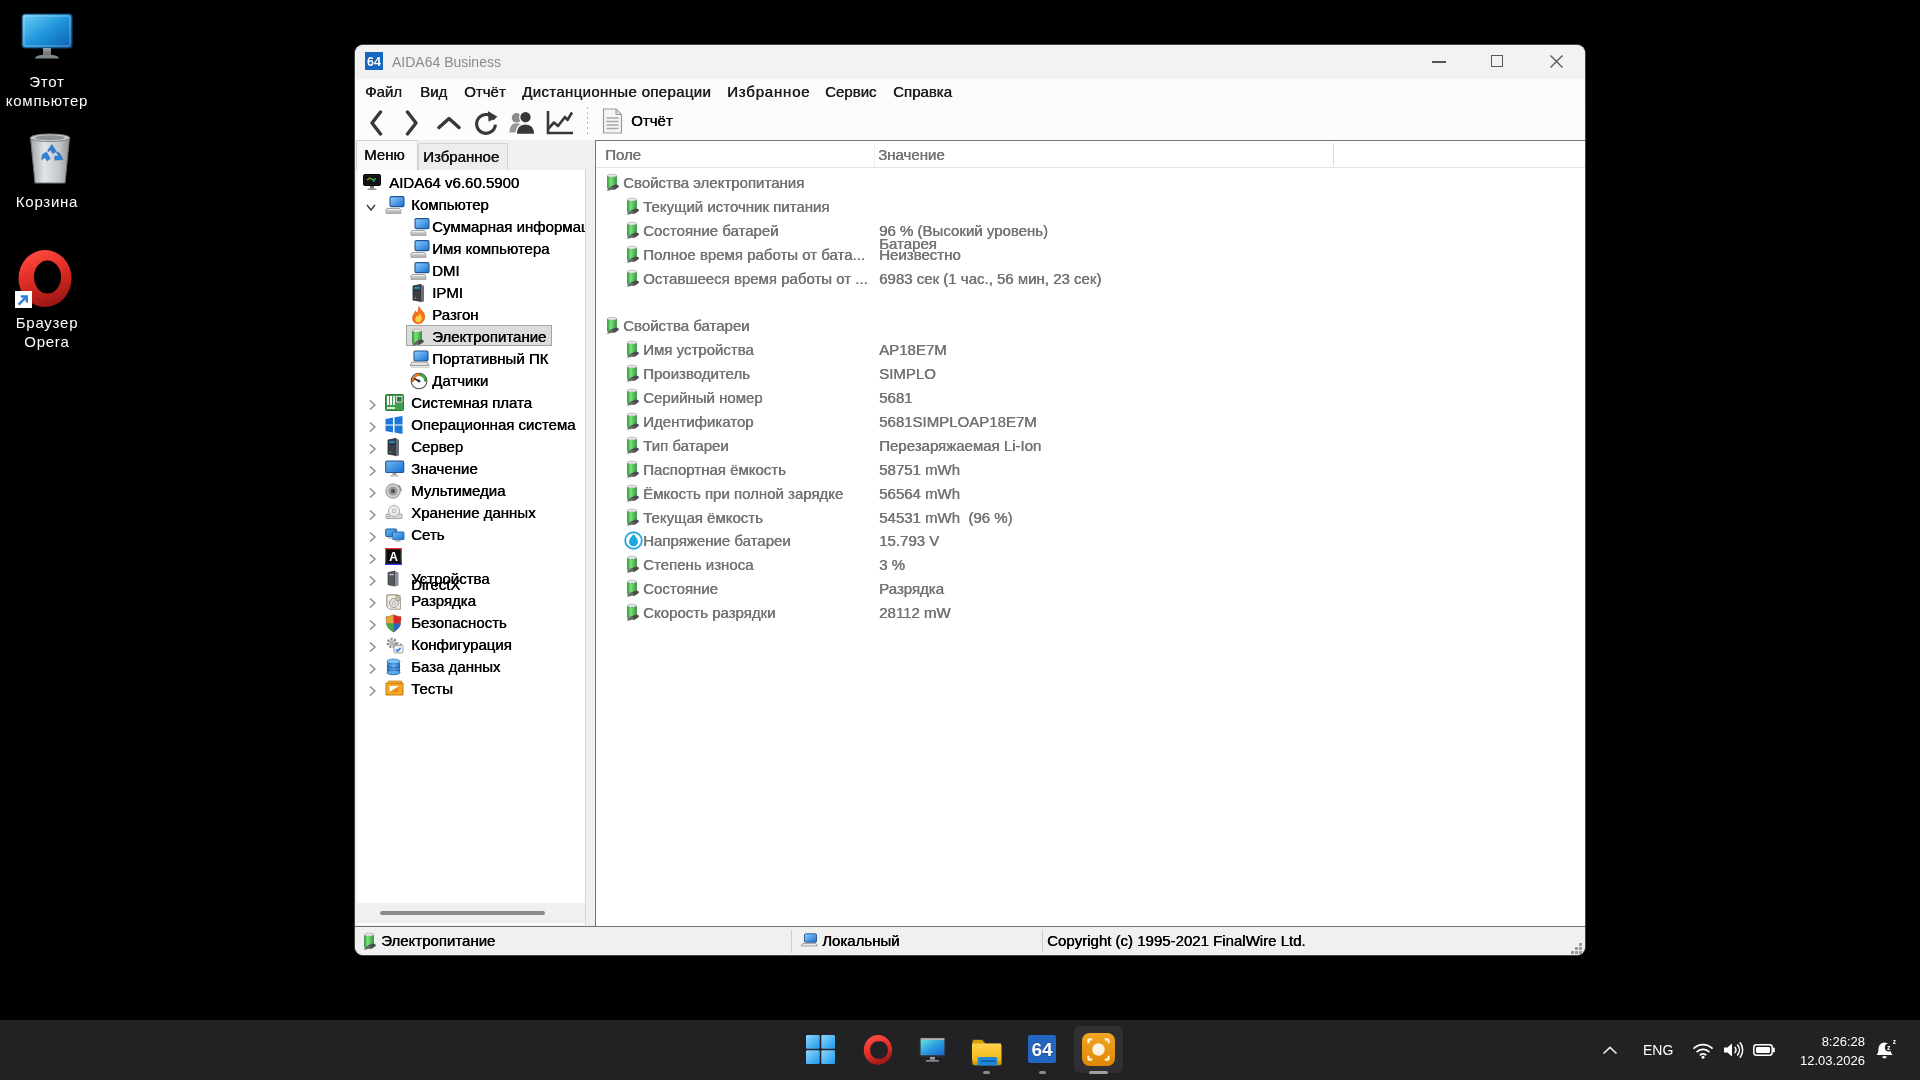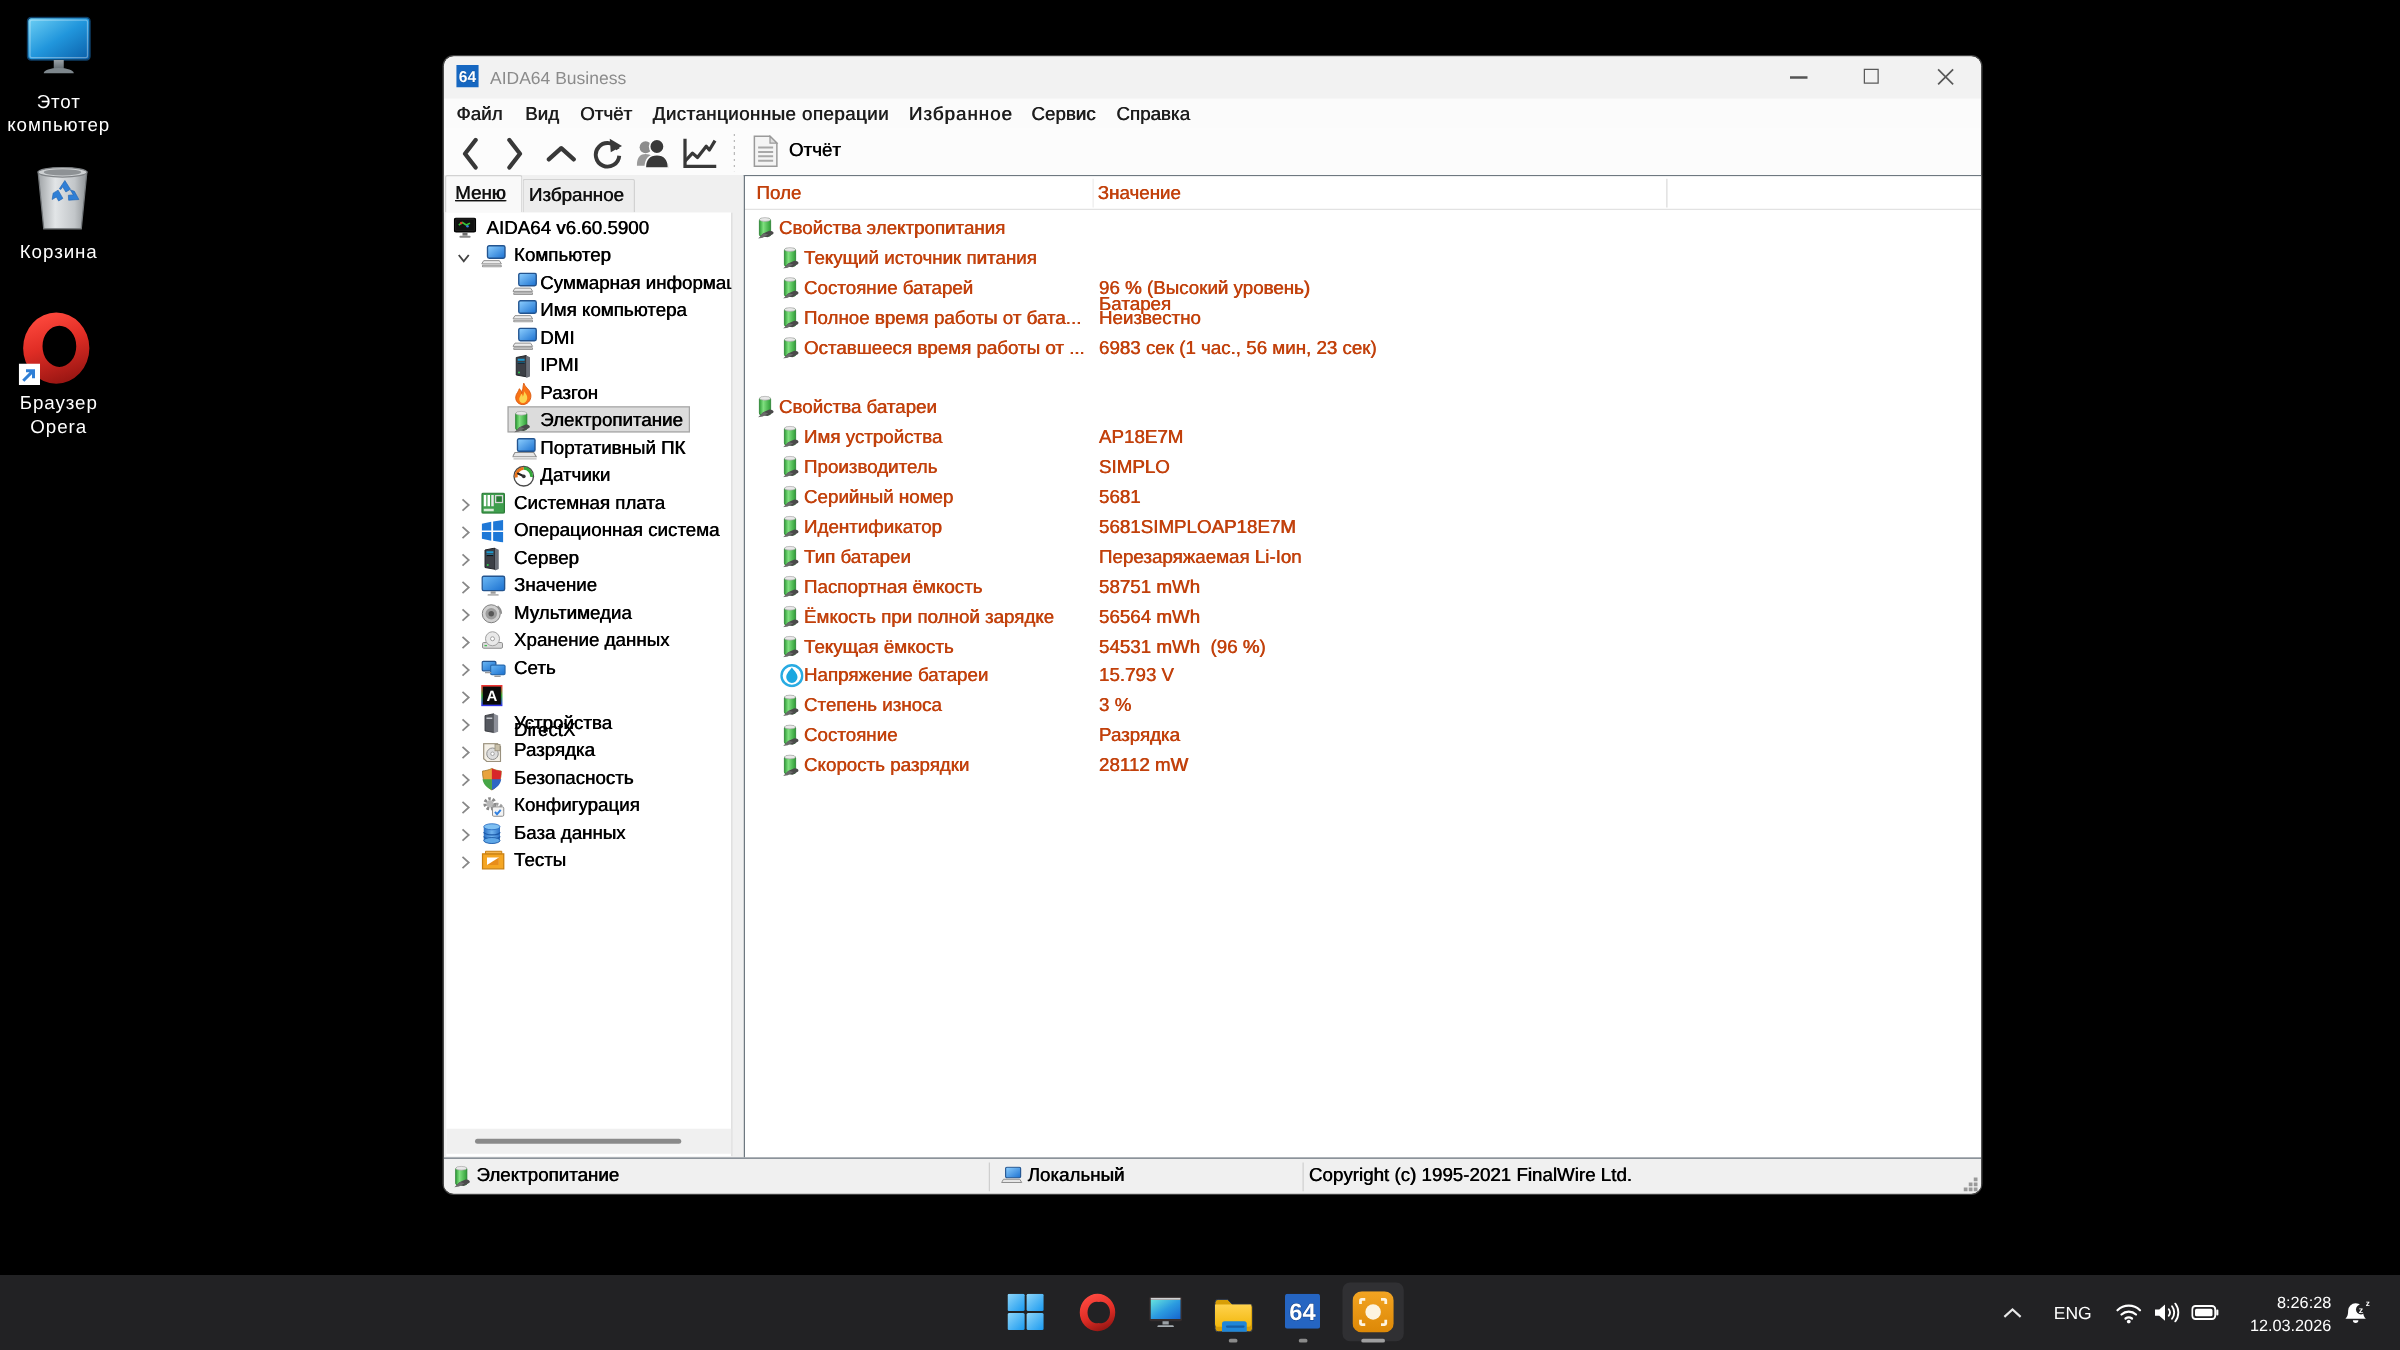--- a/index.html
+++ b/index.html
@@ -7,21 +7,21 @@
 .abs { position:absolute; }
 .dlabel { position:absolute; color:#fff; font-size:15px; letter-spacing:.75px; line-height:19px;
   text-align:center; width:130px; text-shadow:0 1px 3px rgba(0,0,0,.9); }
 #win { position:absolute; left:355px; top:45px; width:1230px; height:910px;
   border-radius:8px; overflow:hidden; background:#fff;
   box-shadow:0 18px 45px rgba(0,0,0,.6); outline:1px solid #424242; }
 .mi { position:absolute; top:4px; font-size:15px; color:#1d1d1d; text-shadow:0.45px 0 0 currentColor; }
 .tab { position:absolute; font-size:15px; color:#111; text-shadow:0.45px 0 0 currentColor; }
 .trow { position:absolute; height:22px; font-size:15px; color:#000;
   white-space:nowrap; line-height:22px; text-shadow:0.45px 0 0 currentColor; }
-.rrow { position:absolute; font-size:15px; color:#c2410c; white-space:nowrap; line-height:24px;
+.rrow { position:absolute; font-size:15px; color:#737373; white-space:nowrap; line-height:24px;
   text-shadow:0.45px 0 0 currentColor; }
 .sb-txt { position:absolute; top:5px; font-size:15px; color:#000; white-space:nowrap;
   text-shadow:0.45px 0 0 currentColor; }
 .ticon { position:absolute; }
 
 </style></head><body>
 <div class="abs" style="left:21px; top:13px;"><svg width="52" height="50" viewBox="0 0 52 50" style="">
 <defs>
         <linearGradient id="dmon" x1="0" y1="0" x2="1" y2="1">
 <stop offset="0" stop-color="#6fd1f5"></stop>
@@ -127,21 +127,21 @@
           <path d="M4.5 17 H16.5"></path>
           <path d="M4.5 20.5 H16.5"></path>
         </g>
       </svg>
 <div class="abs" style="left:276px; top:9px; font-size:15px; color:#000; text-shadow:0.45px 0 0 #000;">Отчёт</div>
 </div>
 <div class="abs" style="left:0; top:95px; width:1230px; height:786px; background:#f0f0f0;"></div>
 <div class="abs" style="left:0; top:95px; width:240px; height:30px; background:#f0f0f0;">
 <div class="abs" style="left:1px; top:0px; width:62px; height:30px; background:#f9f9f9; border:1px solid #d2d2d2; border-bottom:none; border-radius:2px 2px 0 0;"></div>
 <div class="abs" style="left:63px; top:3px; width:90px; height:27px; background:#ededed; border:1px solid #d2d2d2; border-bottom:none; border-radius:2px 2px 0 0;"></div>
-<div class="tab" style="left:9px; top:6px;text-decoration:underline;">Меню</div>
+<div class="tab" style="left:9px; top:6px;">Меню</div>
 <div class="tab" style="left:68px; top:8px;">Избранное</div>
 </div>
 <div class="abs" style="left:2px; top:125px; width:229px; height:755px; background:#fff; overflow:hidden; border-right:1px solid #d6d6d6;">
 <div class="abs" style="left:6px; top:4px;"><svg width="18" height="17" viewBox="0 0 18 17" style="">
 <rect x="0.5" y="0.5" width="17" height="11" rx="1.5" fill="#1b1b1b" stroke="#000"></rect>
 <rect x="2" y="2" width="14" height="8" fill="#101010"></rect>
 <path d="M4 6 l3 -2 3 2 3 -1.5" stroke="#35c435" stroke-width="1.3" fill="none"></path>
 <circle cx="6" cy="4.4" r="1" fill="#e03a2f"></circle>
           <circle cx="11" cy="7" r="1" fill="#2f7fe0"></circle>
 <rect x="7" y="12" width="4" height="2.5" fill="#6f6f6f"></rect>

